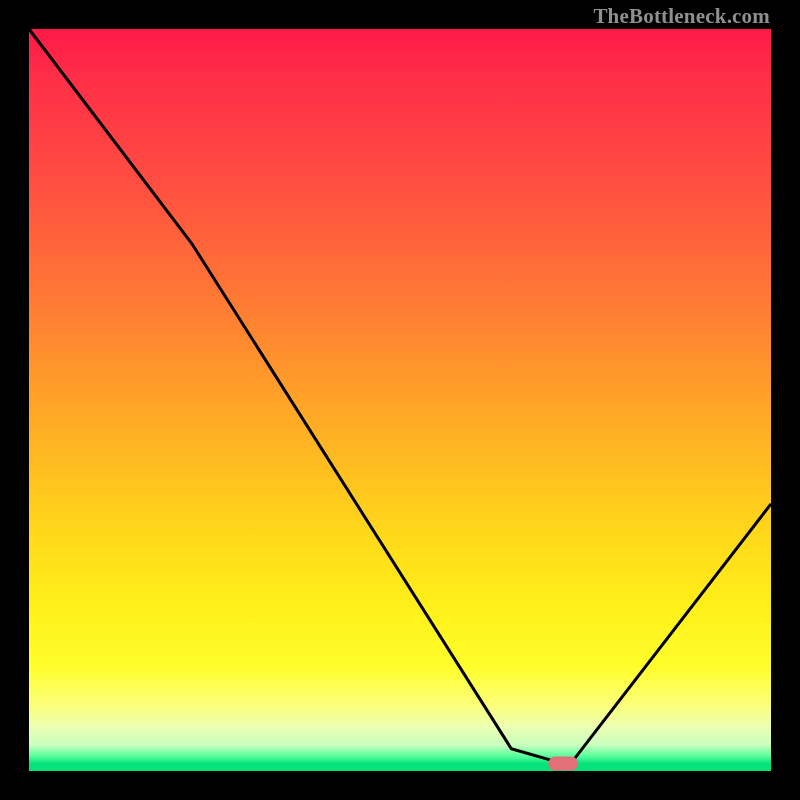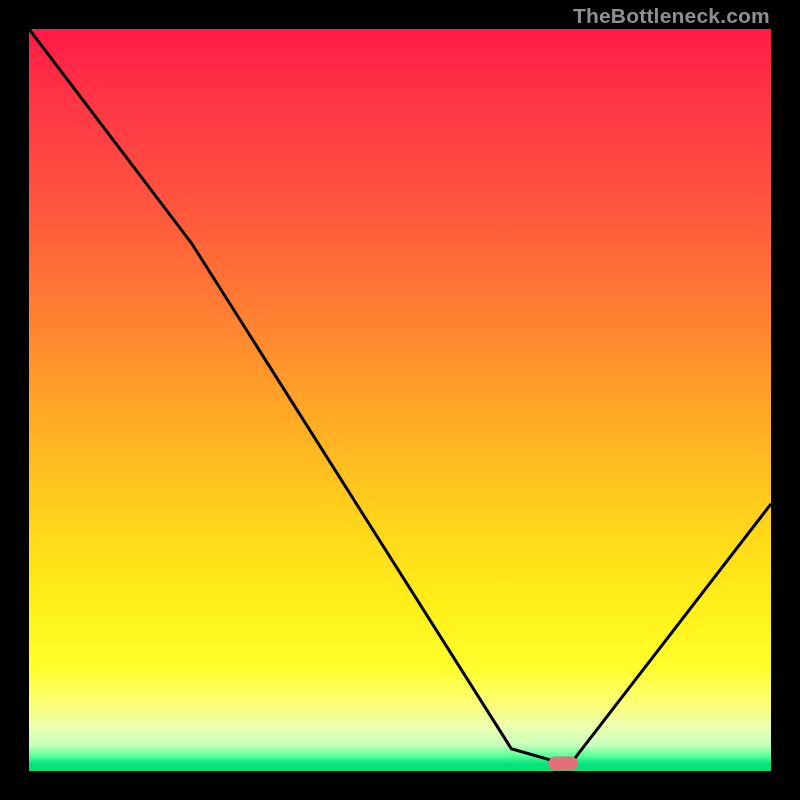--- a/index.html
+++ b/index.html
@@ -40,21 +40,21 @@
       #c9ffbe 96.5%,
       #58ff9b 98%,
       #05e27c 99%,
       #05e27c 100%
     );
   }
   .watermark {
     position: absolute;
     top: 4px;
     right: 30px;
-    font-family: Liberation Sans, sans-serif;
+    font-family: Liberation Serif, serif;
     font-size: 21px;
     font-weight: 600;
     color: #8f8f8f;
     letter-spacing: 0.2px;
   }
   svg.curve {
     position: absolute;
     left: 0;
     top: 0;
     width: 742px;

